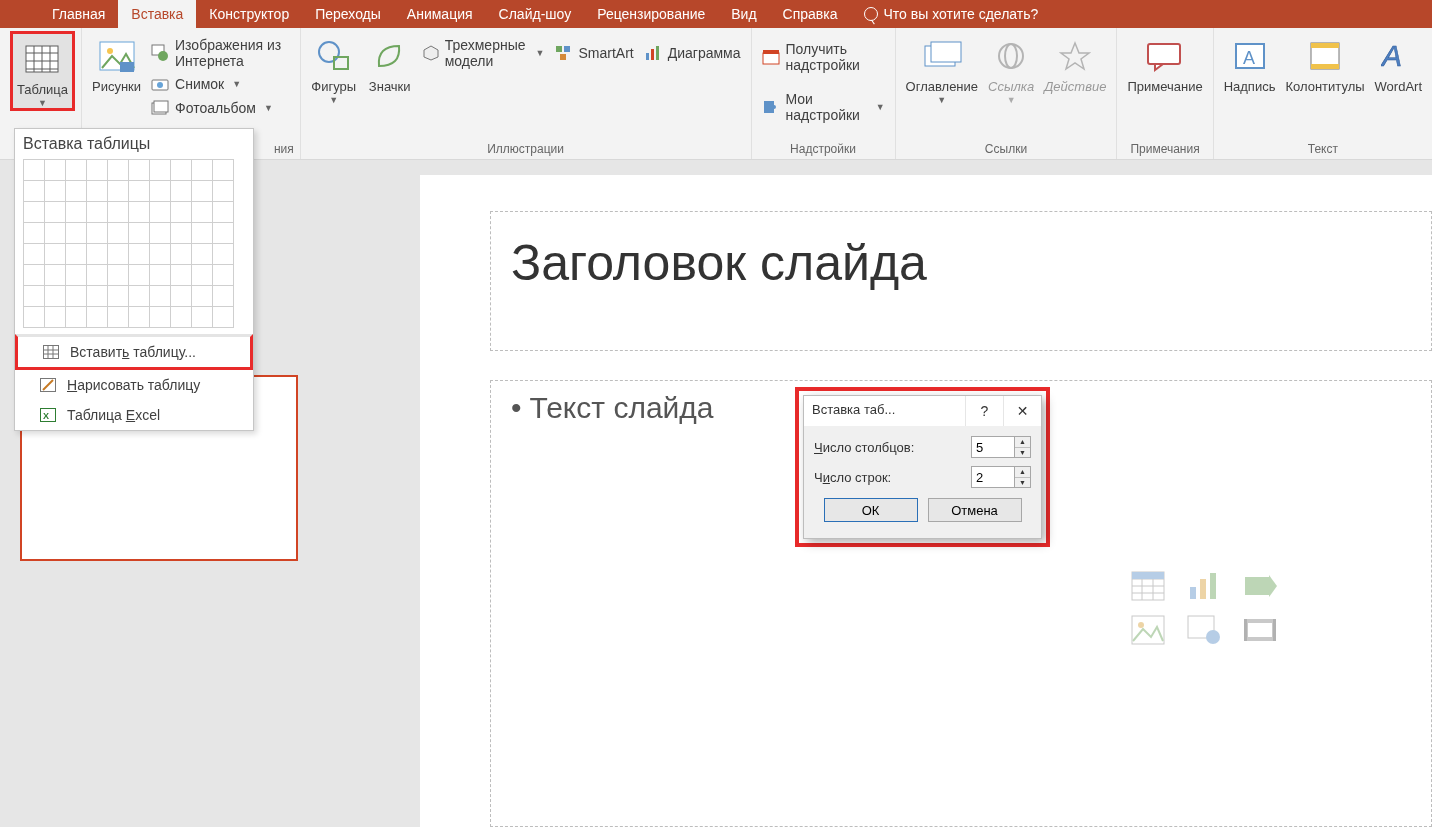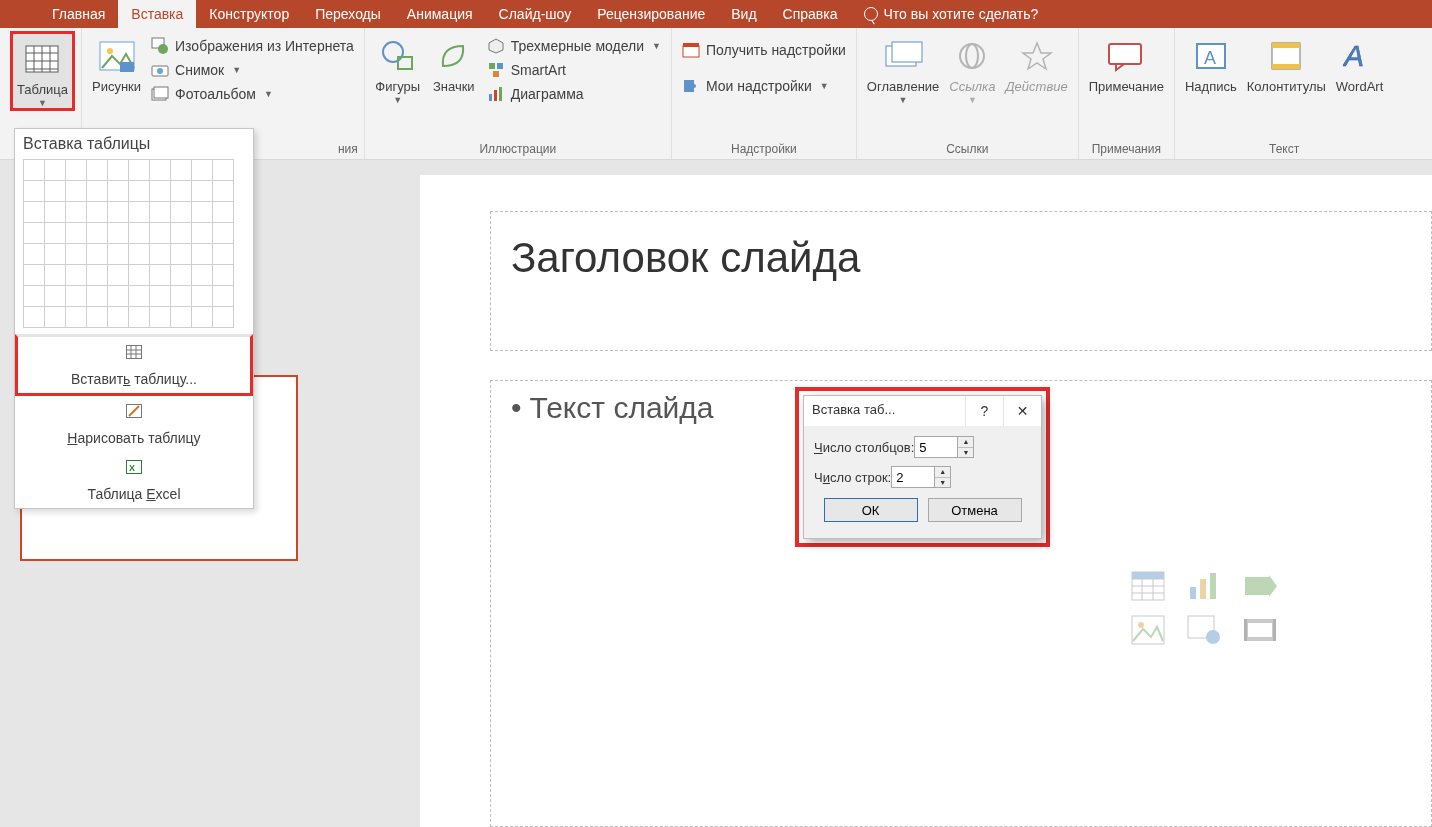--- a/index.html
+++ b/index.html
@@ -30,49 +30,49 @@
   .smallbtn .arrow { font-size: 9px; color: #666; margin-left: 2px; }
 
   .highlight-red { border: 3px solid #E82A2A; }
 
   
   .dropdown { position: absolute; left: 14px; top: 128px; width: 240px; background: #fff; border: 1px solid #c6c6c6; box-shadow: 3px 3px 6px rgba(0,0,0,0.15); z-index: 50; }
   .dropdown .dd-title { font-size: 16px; color: #444; padding: 6px 8px; }
   .dd-grid { padding: 0 8px 6px 8px; }
   .dd-grid table { border-collapse: collapse; }
   .dd-grid td { width: 21px; height: 21px; border: 1px solid #cfcfcf; }
-  .dd-item { display:flex; align-items:center; gap:10px; padding: 6px 24px; font-size: 14px; color: #404040; flex-direction: column; }
+  .dd-item { display:flex; align-items:center; gap:10px; padding: 6px 24px; font-size: 14px; color: #404040; }
   .dd-item .dicon { width:18px; height:18px; display:flex; align-items:center; justify-content:center; }
   .dd-sep-top { border-top: 1px solid #e4e4e4; }
 
   
   .thumbcol { position: absolute; left: 0; top: 160px; bottom:0; width: 320px; background:#e6e6e6; }
   .thumb { position:absolute; left:20px; top:215px; width:278px; height:186px; background:#fff; border:2px solid #D14424; }
 
   
   .slide { position:absolute; left:420px; top:175px; width: 1012px; height: 652px; background:#fff; }
   .title-ph { position:absolute; left:70px; top:36px; right:0; height:140px; border:1px dashed #bdbdbd; padding: 22px 20px; }
-  .title-text { font-size: 42px; color:#333; font-weight: 300; }
+  .title-text { font-size: 50px; color:#333; font-weight: 300; }
   .body-ph { position:absolute; left:70px; top:205px; right:0; bottom: 0; border:1px dashed #bdbdbd; padding: 10px 20px; }
   .body-text { font-size: 30px; color:#555; }
   .bullet { color:#555; margin-right:8px; }
 
   
   .ph-icons { position:absolute; right:150px; top: 190px; width: 150px; }
   .ph-icons .row { display:flex; gap:22px; margin-bottom:14px; }
   .ph-icons .ic { width:34px; height:30px; opacity:.45; }
 
   
   .dlg-wrap { position:absolute; left:795px; top:387px; width:255px; border:4px solid #E82A2A; padding:4px; z-index:100; }
   .dlg { background:#f0f0f0; border:1px solid #bdbdbd; box-shadow: 4px 4px 10px rgba(0,0,0,0.3); }
   .dlg-titlebar { display:flex; align-items:stretch; height:30px; background:#fff; }
   .dlg-title { flex:1; font-size:13px; padding: 6px 8px; color:#333; overflow:hidden; white-space:nowrap; text-overflow:ellipsis; }
   .dlg-tb-btn { width:38px; display:flex; align-items:center; justify-content:center; font-size:14px; border-left:1px solid #e6e6e6; color:#333; }
   .dlg-body { padding: 10px 10px 6px 10px; }
-  .dlg-row { display:flex; align-items:center; margin-bottom:8px; font-size:13px; color:#333; }
+  .dlg-row { display:flex; align-items:center; justify-content:space-between; margin-bottom:8px; font-size:13px; color:#333; }
   .spin { display:flex; border:1px solid #a7a7a7; background:#fff; height:22px; }
   .spin input { border:none; width:42px; height:20px; font-size:13px; padding:0 4px; outline:none; }
   .spin .buttons { display:flex; flex-direction:column; width:16px; border-left:1px solid #a7a7a7; }
   .spin .sb { flex:1; display:flex; align-items:center; justify-content:center; font-size:7px; line-height:1; background:#efefef; }
   .spin .sb:first-child{ border-bottom:1px solid #c0c0c0;}
   .dlg-buttons { display:flex; justify-content:center; gap:10px; padding: 2px 0 10px 0; }
   .dlg-buttons button { width: 94px; height:24px; font-size:13px; border:1px solid #a7a7a7; background:#e7e7e7; }
   .dlg-buttons button.primary { border:1.5px solid #2a6fb7; }
 
   .u { text-decoration: underline; }
@@ -180,21 +180,21 @@
         <div class="arrow">▼</div>
       </div>
       <div class="bigbtn">
         <div class="icon">
             <svg width="34" height="32">
               <path d="M6 26 Q4 6 26 6 Q28 26 6 26 Z" fill="none" stroke="#6fa65f" stroke-width="2"></path>
             </svg>
           </div>
         <div class="lbl">Значки</div>
       </div>
-      <div style="display:flex;flex-direction:column;gap:2px;margin-top:4px;">
+      <div style="display:flex;flex-direction:row;gap:2px;margin-top:4px;">
         <div class="smallbtn">
           <span class="sicon">
               <svg width="16" height="16">
                 <polygon points="8,1 15,5 15,12 8,15 1,12 1,5" fill="#eee" stroke="#777"></polygon>
               </svg>
             </span>
           <span>Трехмерные модели</span>
           <span class="arrow">▼</span>
         </div>
         <div class="smallbtn">

